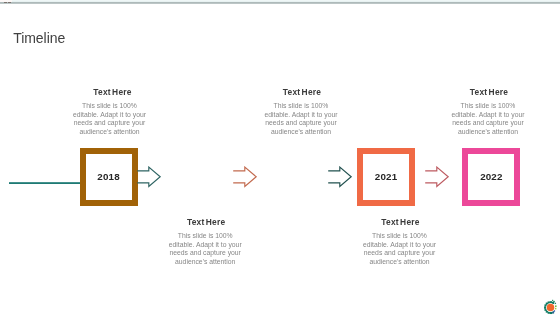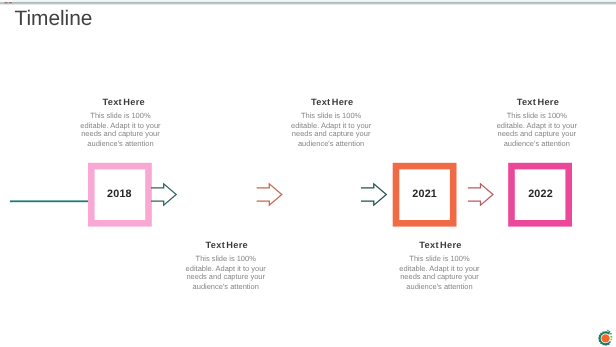--- a/index.html
+++ b/index.html
@@ -1,21 +1,21 @@
 <!DOCTYPE html>
 <html><head>
 <meta charset="utf-8">
 <style>
   html,body{margin:0;padding:0;}
   body{-webkit-font-smoothing:antialiased;width:560px;height:315px;background:#ffffff;font-family:"Liberation Sans",sans-serif;overflow:hidden;position:relative;}
   .slide{position:absolute;inset:0;background:#fff;}
   .topline{position:absolute;left:0;top:0;width:560px;height:4px;background:linear-gradient(to bottom,#eff7f7 0,#eff7f7 25%,#e8f2f2 25%,#e8f2f2 50%,#aebaba 50%,#aebaba 75%,#bcc6c6 75%,#bcc6c6 100%);}
   .topmark{position:absolute;top:1.6px;height:1.8px;background:#6d5f58;opacity:.78;filter:blur(0.45px);}
   .topleftpatch{position:absolute;left:0;top:0;width:12px;height:2px;background:#fdf8f7;}
-  .title{position:absolute;left:13.2px;top:8px;font-size:19px;font-weight:400;color:#414141;letter-spacing:-0.05px;line-height:20px;}
+  .title{position:absolute;left:13.2px;top:28px;font-size:14px;font-weight:400;color:#414141;letter-spacing:-0.05px;line-height:20px;}
   .axis{position:absolute;left:8.8px;top:182px;width:74.5px;height:2px;background:linear-gradient(to bottom,#6aa8a4 0,#1e7a74 50%,#1e7a74 85%,#9ec6c4 100%);}
 
   .box{position:absolute;width:58.1px;height:57.8px;top:147.9px;}
   .box .inner{position:absolute;left:6px;top:6px;right:6px;bottom:6px;background:#fff;}
   .box .yr{position:absolute;left:0;top:0;right:0;bottom:0;display:flex;align-items:center;justify-content:center;font-size:9.8px;font-weight:bold;color:#262626;letter-spacing:0.15px;}
 
   .tb{position:absolute;width:78px;text-align:center;}
   .tb .h{font-size:8.4px;font-weight:bold;color:#3a3a3a;letter-spacing:0.28px;word-spacing:-1.45px;position:relative;left:1px;}
   .tb .p{font-size:6.8px;color:#878787;line-height:8.5px;margin-top:5px;}
   .arr{position:absolute;top:166.0px;}
@@ -25,21 +25,21 @@
 <body>
 
 <div class="slide">
   <div class="topline"></div>
   <div class="topleftpatch"></div>
   <div class="topmark" style="left:3.5px;width:3px;"></div>
   <div class="topmark" style="left:8px;width:3px;"></div>
   <div class="title">Timeline</div>
   <div class="axis"></div>
 
-  <div class="box" style="left: 79.5px; background: #f9a8d4;">
+  <div class="box" style="left: 79.5px; background: #a16207;">
       <div class="inner"></div>
     <div class="yr">2018</div>
   </div>
   <div class="box" style="left: 357px; background: rgb(240, 106, 69);">
       <div class="inner"></div>
     <div class="yr">2021</div>
   </div>
   <div class="box" style="left: 462.3px; background: #ec4899;">
       <div class="inner"></div>
     <div class="yr">2022</div>

